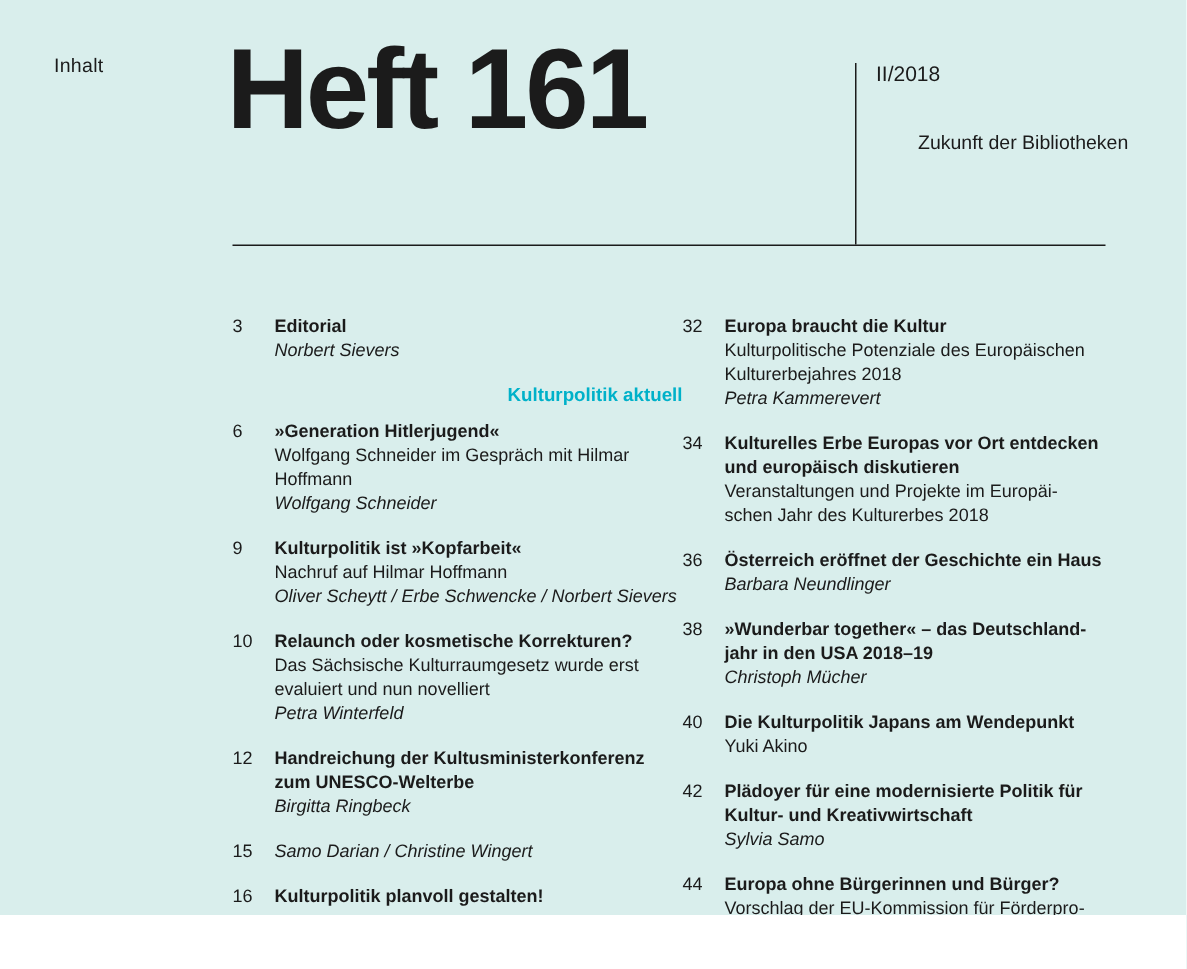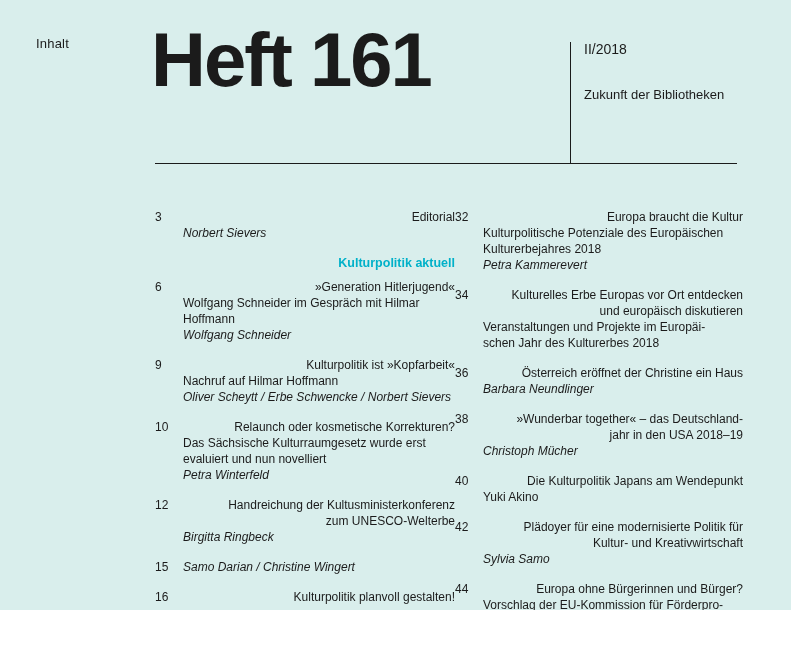--- a/index.html
+++ b/index.html
@@ -42,21 +42,21 @@
     background: #1b1b1b;
   }
   .issue-number {
     position: absolute;
     left: 584px;
     top: 41px;
     font-size: 14px;
   }
   .issue-theme {
     position: absolute;
-    left: 584px;
+    left: 612px;
     top: 87px;
     font-size: 13px;
     text-align: right;
   }
   .hrule {
     position: absolute;
     left: 155px;
     top: 163px;
     width: 582px;
     height: 1px;
@@ -66,21 +66,21 @@
     position: absolute;
     top: 209px;
     font-size: 12px;
     line-height: 16px;
   }
   .col-left  { left: 155px; width: 300px; }
   .col-right { left: 455px; width: 288px; }
   .entry { display: flex; margin-bottom: 14px; }
   .entry .num { width: 28px; flex-shrink: 0; font-weight: 400; }
   .entry .body { flex: 1; }
-  .entry .title { font-weight: 400; white-space: pre; text-align: right; }
+  .entry .title { font-weight: 700; white-space: pre; }
   .entry .subtitle { white-space: pre; }
   .entry .authors { font-style: italic; white-space: nowrap; }
   .entry .authors.upright { font-style: normal; }
   .section-heading {
     color: #00b1c9;
     font-weight: 700;
     font-size: 12.5px;
     margin: 8px 0 8px;
     text-align: right;
   }
@@ -181,21 +181,21 @@
         <div class="title">Kulturelles Erbe Europas vor Ort entdecken
 und europäisch diskutieren</div>
         <div class="subtitle">Veranstaltungen und Projekte im Europäi-
 schen Jahr des Kulturerbes 2018</div>
       </div>
     </div>
 
     <div class="entry">
       <div class="num">36</div>
       <div class="body">
-        <div class="title">Österreich eröffnet der Christine ein Haus</div>
+        <div class="title">Österreich eröffnet der Geschichte ein Haus</div>
         <div class="authors">Barbara Neundlinger</div>
       </div>
     </div>
 
     <div class="entry">
       <div class="num">38</div>
       <div class="body">
         <div class="title">»Wunderbar together« – das Deutschland-
 jahr in den USA 2018–19</div>
         <div class="authors">Christoph Mücher</div>

